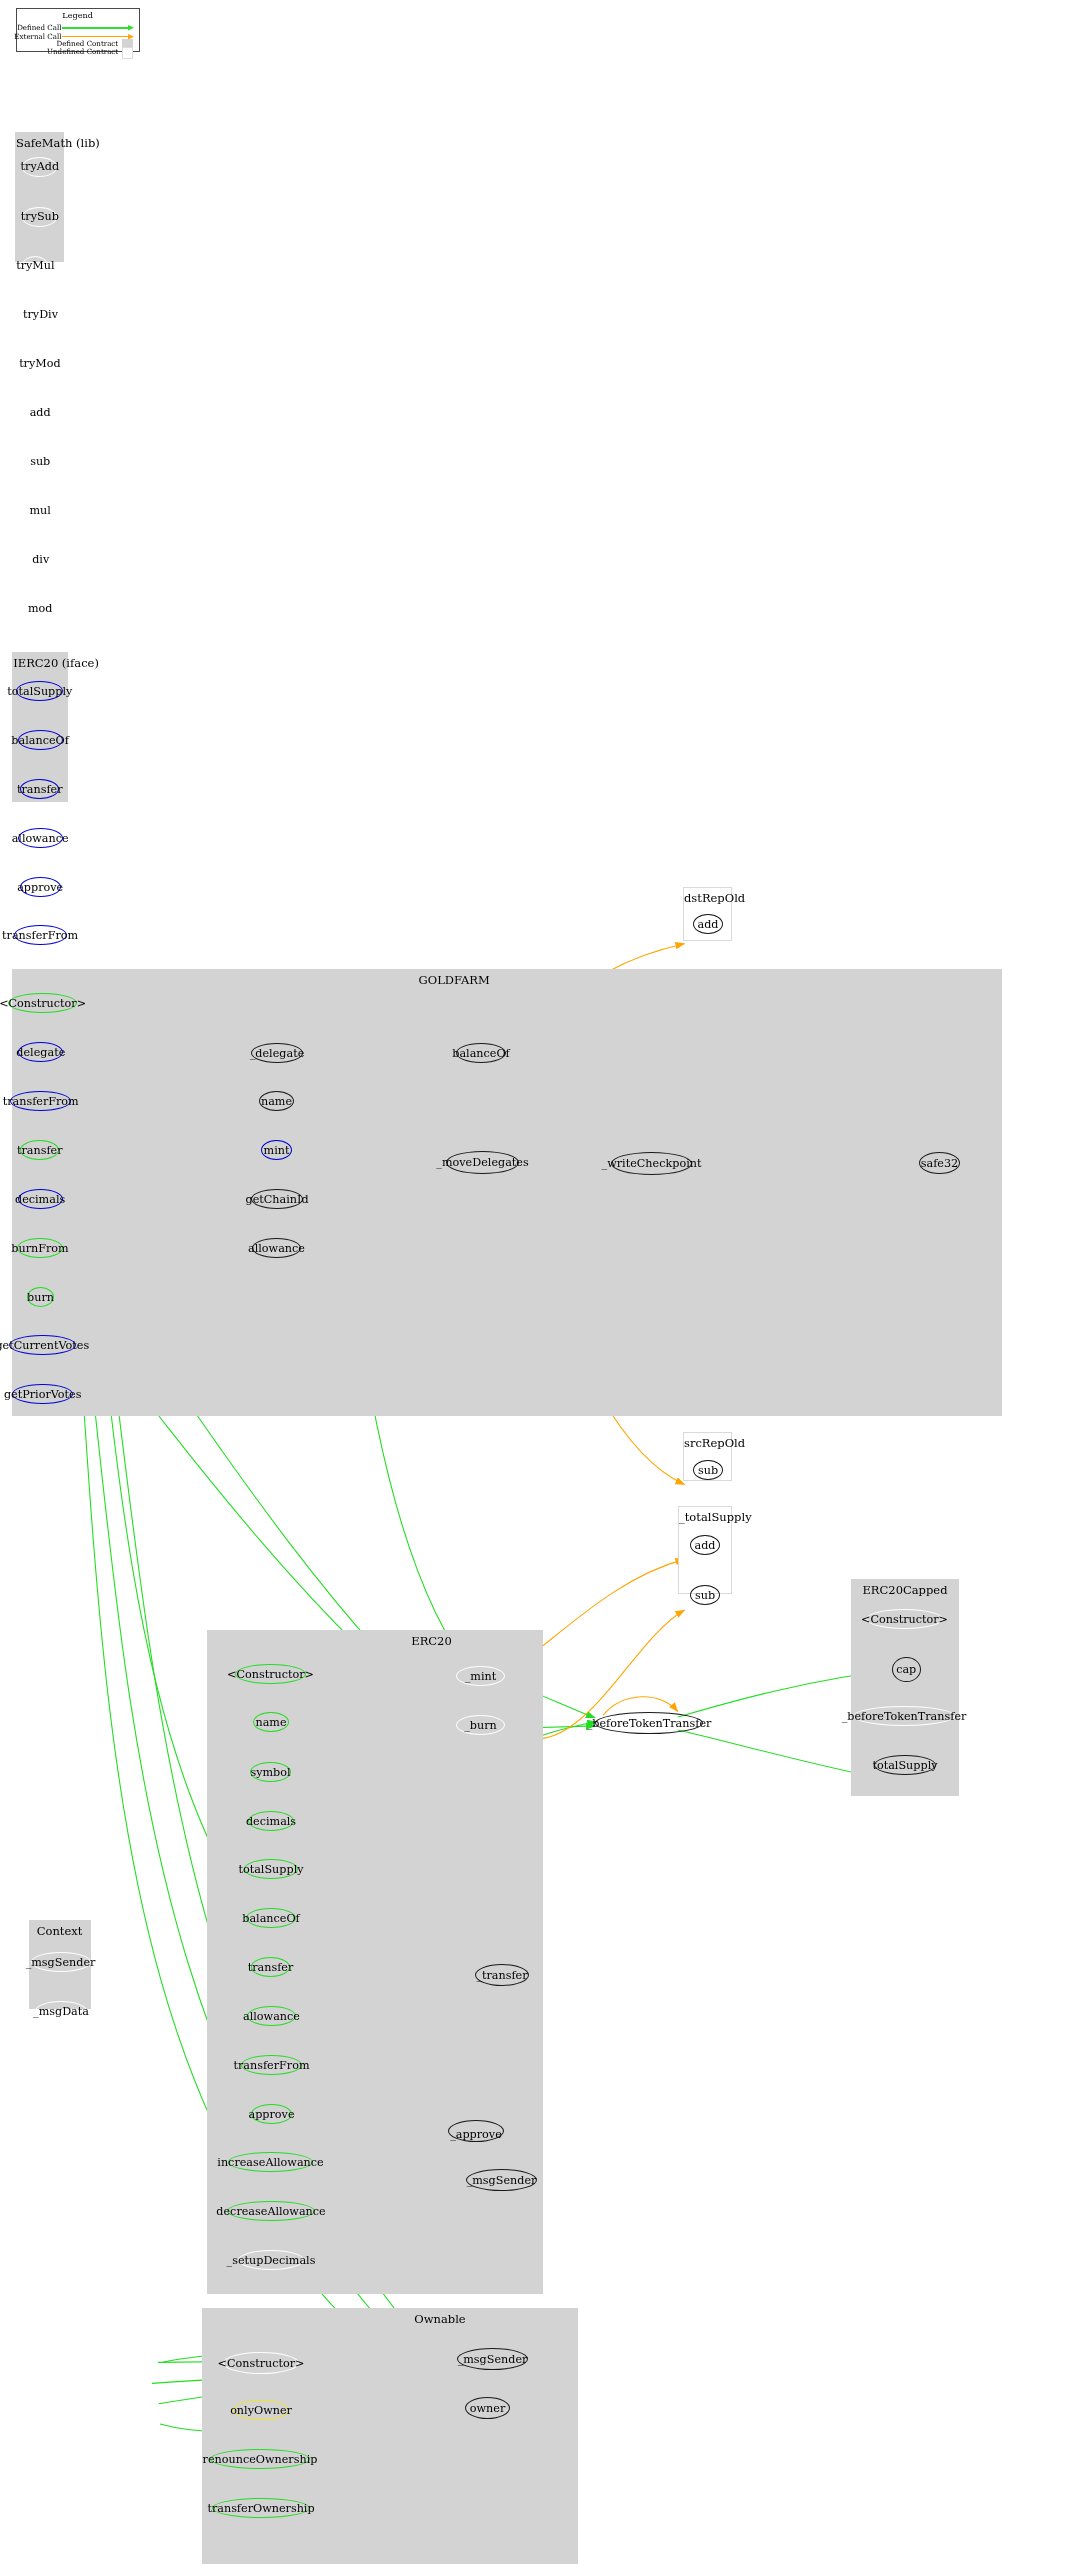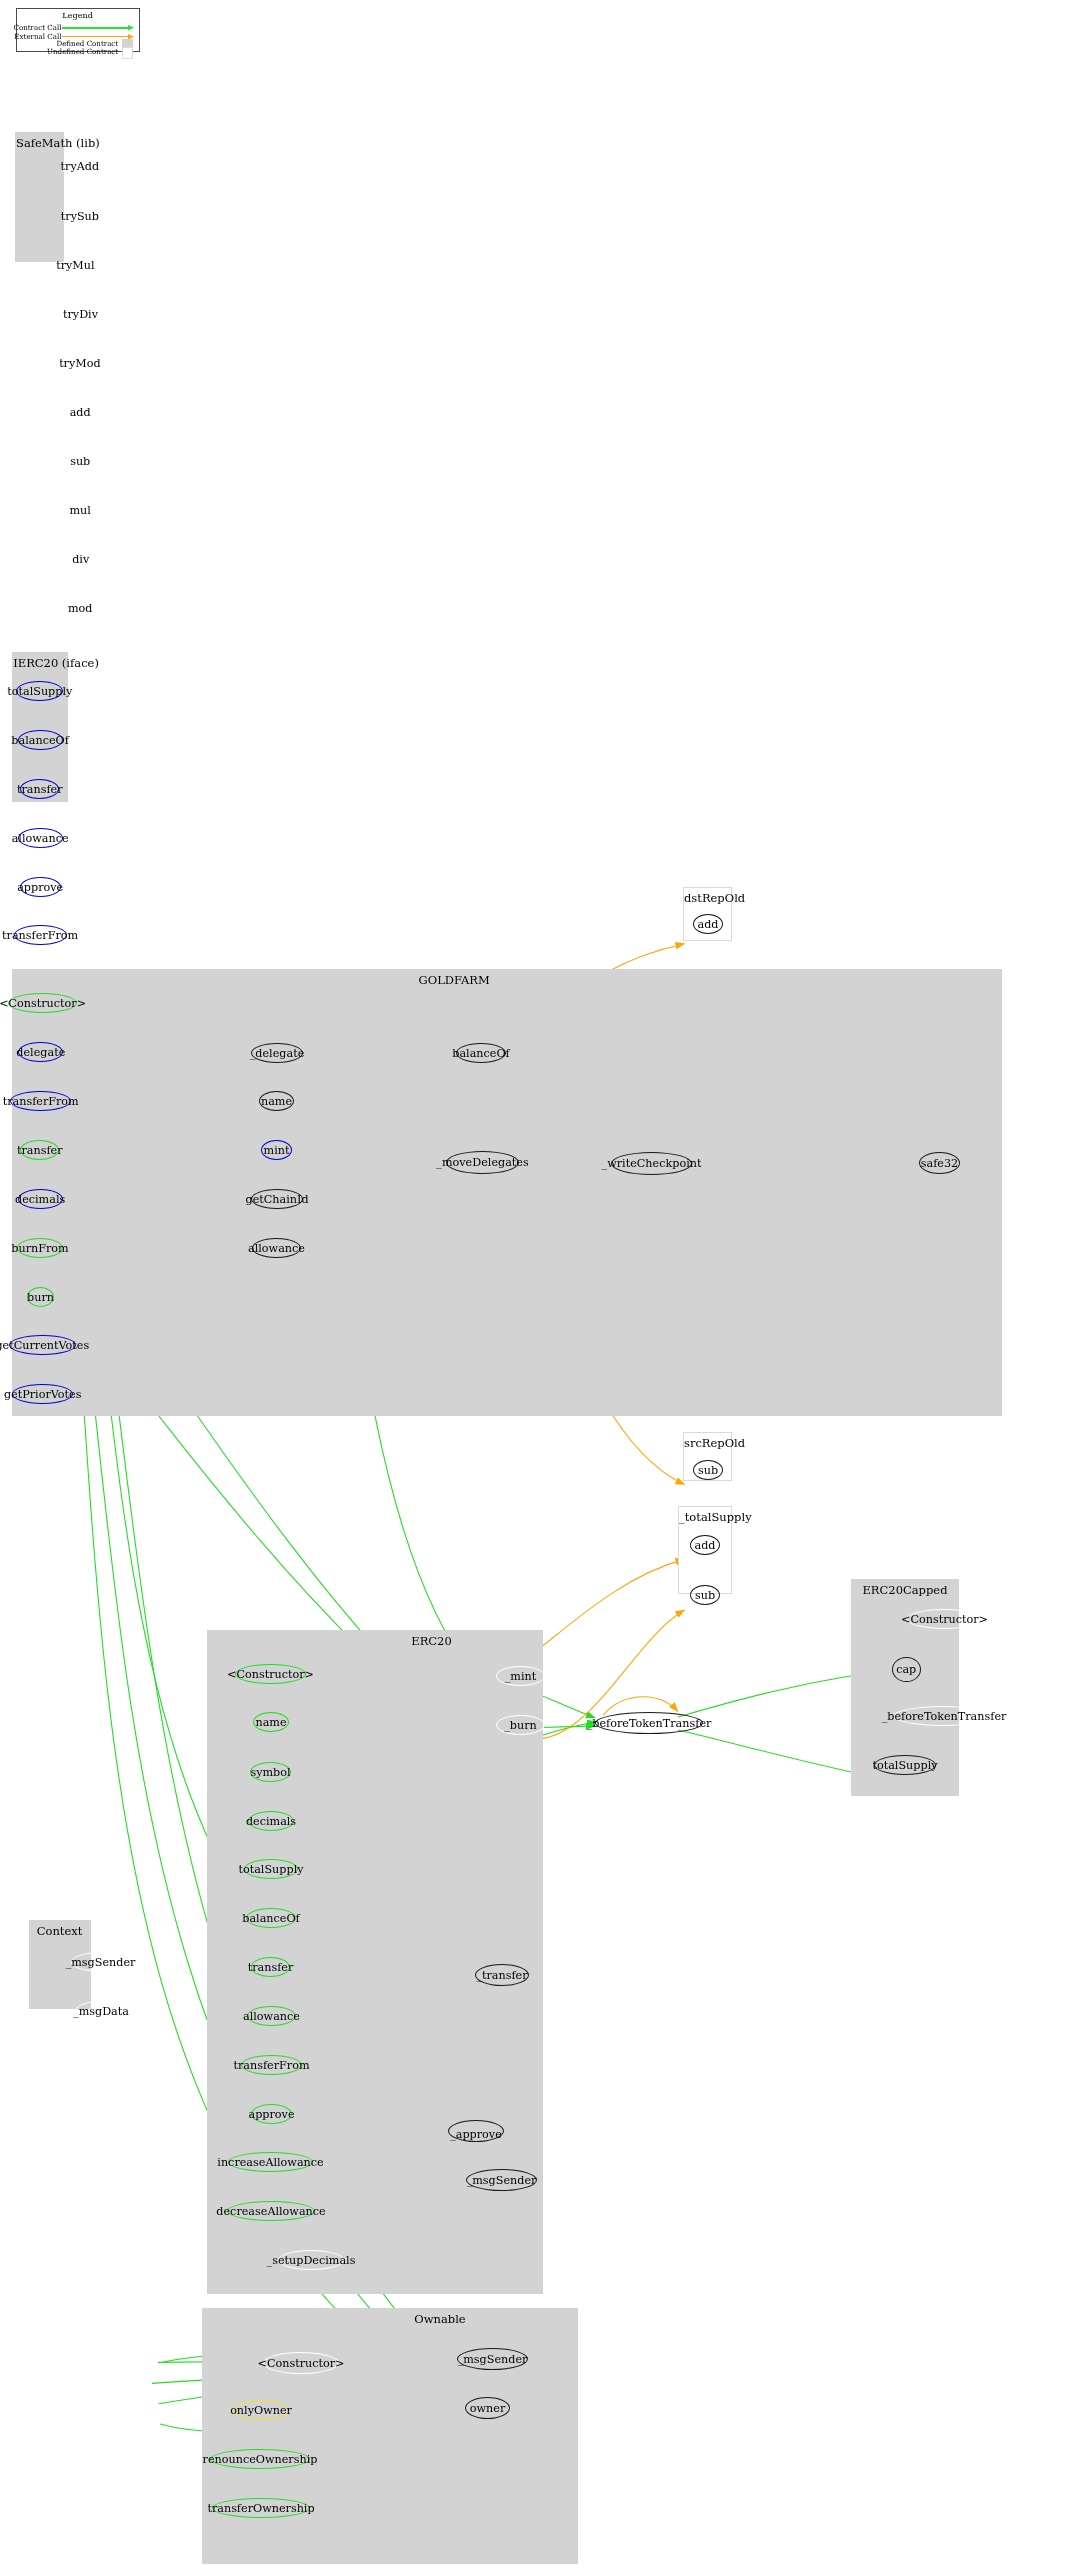--- a/index.html
+++ b/index.html
@@ -10,21 +10,21 @@
   .cluster{position:absolute;box-sizing:border-box;}
   .cluster.filled{background:#d3d3d3;border:0.7px solid #d3d3d3;}
   .cluster.plain{background:#ffffff;border:0.7px solid #d9d9d9;}
   .cluster-title{position:absolute;left:0;right:0;top:2.7px;text-align:center;font-size:11.5px;color:#000;white-space:nowrap;}
   .node{position:absolute;display:flex;align-items:center;justify-content:center;
         border-radius:50%;box-sizing:border-box;border-width:1.1px;border-style:solid;
         font-size:11.2px;color:#000000;white-space:nowrap;background:transparent;}
   .n-black{border-color:#1a1a1a;}
   .n-green{border-color:#22dd22;}
   .n-blue{border-color:#0000d8;}
-  .n-white{border-color:#ffffff;margin-left:40px;}
+  .n-white{border-color:#ffffff;}
   .n-yellow{border-color:#f2e32a;}
   
   #legend{position:absolute;left:15.6px;top:7.5px;width:124px;height:44px;background:#ffffff;border:1.1px solid #4a4a4a;box-sizing:border-box;}
   #legend .lg-title{position:absolute;left:0;right:0;top:1.4px;text-align:center;font-size:8.1px;}
   .lg-row{position:absolute;height:8.1px;font-size:7.1px;}
   .lg-label{position:absolute;right:0;top:-1.4px;text-align:right;white-space:nowrap;}
   .lg-line{position:absolute;height:1.4px;}
   .lg-swatch{position:absolute;width:10.2px;height:11.5px;box-sizing:border-box;}
 </style>
 </head>
@@ -97,21 +97,21 @@
       <path d="M740,1730 C820,1900 880,2130 1010,2190"></path>
       <path d="M745,2470 C820,2420 900,2330 1010,2300"></path>
       <path d="M760,2560 C860,2600 930,2420 1010,2375"></path>
       <path d="M890,2530 C920,2495 975,2495 1000,2525"></path>
     </g>
   </svg>
 
   <div id="legend">
     <div class="lg-title">Legend</div>
     <div class="lg-row" style="left:0;right:4.1px;top:16.3px;">
-      <span class="lg-label" style="right:73px;">Contract Call</span>
+      <span class="lg-label" style="right:73px;">Defined Call</span>
       <span class="lg-line" style="right:4.1px;width:68px;top:2.7px;background:#2ee02e;"></span>
       <svg width="6.1" height="5.4" style="position:absolute;right:0;top:0.7px;" viewBox="0 0 9 8">
           <polygon points="0 0,9 4,0 8" fill="#2ee02e"></polygon>
         </svg>
     </div>
     <div class="lg-row" style="left:0;right:4.1px;top:24.4px;">
       <span class="lg-label" style="right:73px;">External Call</span>
       <span class="lg-line" style="right:4.1px;width:68px;top:2.7px;background:#ffa500;"></span>
       <svg width="6.1" height="5.4" style="position:absolute;right:0;top:0.7px;" viewBox="0 0 9 8">
           <polygon points="0 0,9 4,0 8" fill="#ffa500"></polygon>

